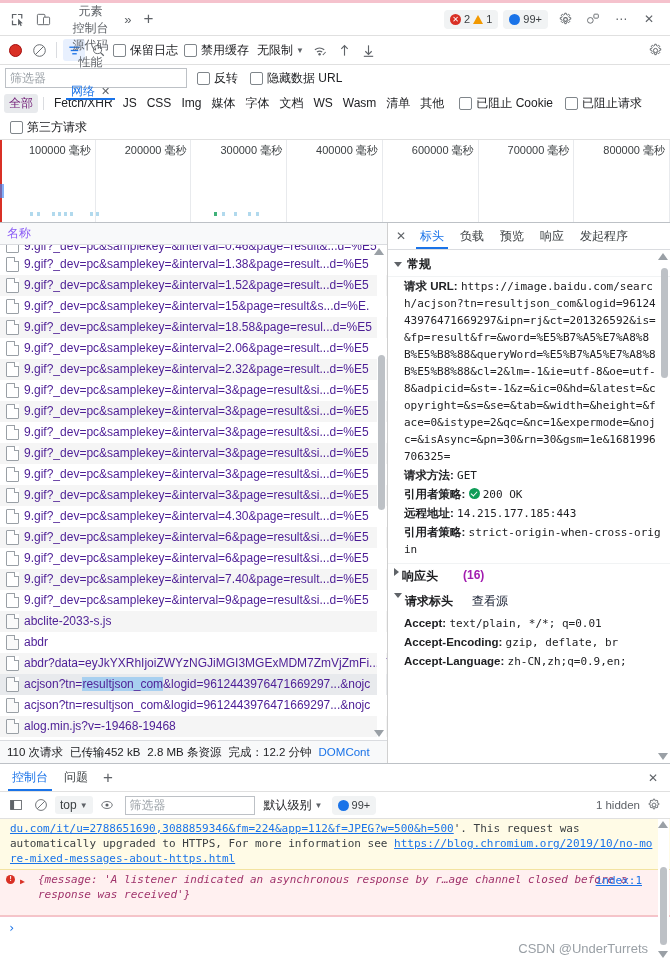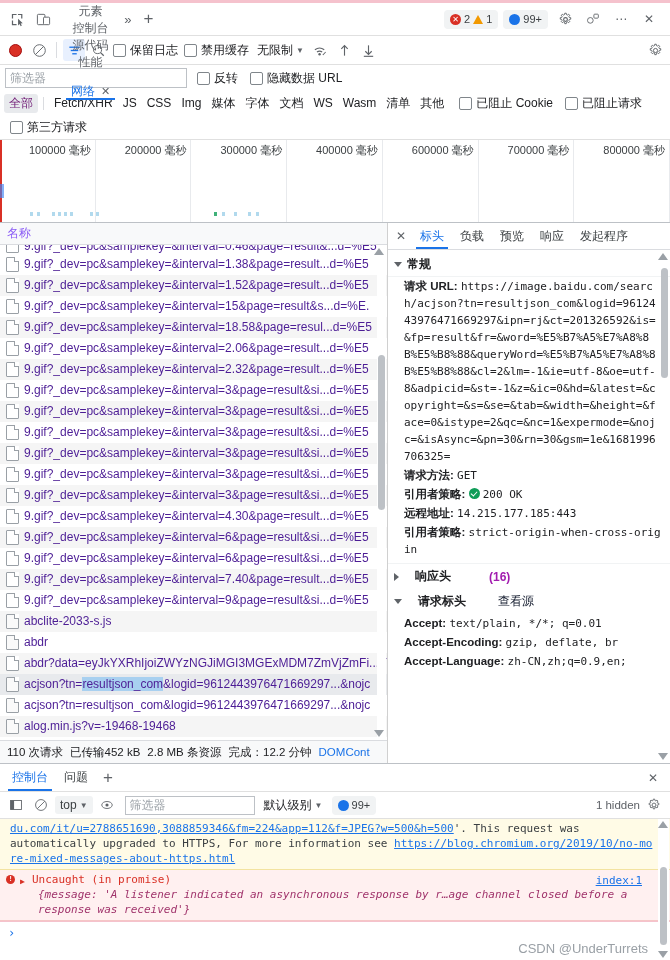--- a/index.html
+++ b/index.html
@@ -179,21 +179,21 @@
   .kv .v { font-family: "DejaVu Sans Mono", "Liberation Mono", monospace; font-size: 11px; }
   .okdot {
     display: inline-block; width: 11px; height: 11px; border-radius: 50%; background: #0f9d58;
     vertical-align: -1px; position: relative;
   }
   .okdot::after {
     content: ""; position: absolute; left: 3px; top: 2px; width: 3px; height: 5px;
     border: solid #fff; border-width: 0 1.5px 1.5px 0; transform: rotate(42deg);
   }
   .sect-row {
-    display: flex; align-items: center; gap: 16px; font-size: 12px; font-weight: bold;
+    display: flex; align-items: flex-start; gap: 3px; font-size: 12px; font-weight: bold;
     color: #202124; padding: 4px 6px;
   }
   .sect-count { font-weight: bold; color: #a21caf; margin-left: 22px; }
   .viewsource { font-weight: normal; color: #0f172a; margin-left: 16px; }
   .detscroll { position: absolute; right: 1px; top: 2px; bottom: 2px; width: 9px; }
   .detscroll .thumb { position: absolute; left: 1px; width: 7px; background: #bdc1c6; border-radius: 4px; }
 
   
   .drawer { height: 196px; flex: none; display: flex; flex-direction: column; border-top: 1px solid #bdc1c6; background: #fff; }
   .drawertabs {
@@ -704,21 +704,20 @@
     </div>
 
     <div class="conbody">
       <div class="msg-warn">
         <span class="conlink">du.com/it/u=2788651690,3088859346&amp;fm=224&amp;app=112&amp;f=JPEG?w=500&amp;h=500</span><span>'. This request was automatically upgraded to HTTPS, For more information see </span><span class="conlink">https://blog.chromium.org/2019/10/no-more-mixed-messages-about-https.html</span>
       </div>
 
       <div class="msg-err">
         <span class="errdot">!</span>
         <span class="arrow">▶</span>
-        <div class="line1">Uncaught (in promise)</div>
         <div class="obj">{message: 'A listener indicated an asynchronous response by r…age channel closed before a response was received'}</div>
         <span class="srcref">index:1</span>
       </div>
 
       <div class="prompt-row">
         <span class="prompt-chev">›</span>
       </div>
 
       <div class="watermark">CSDN @UnderTurrets</div>
 

